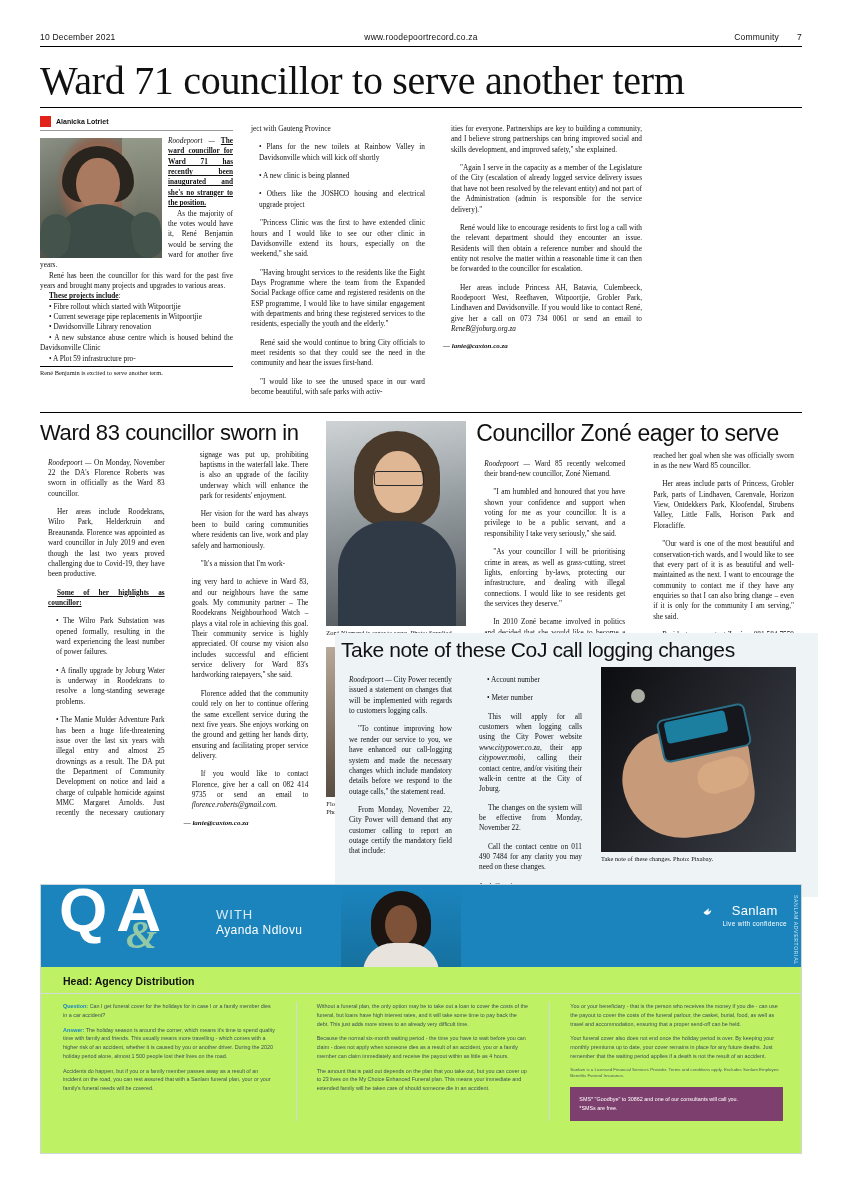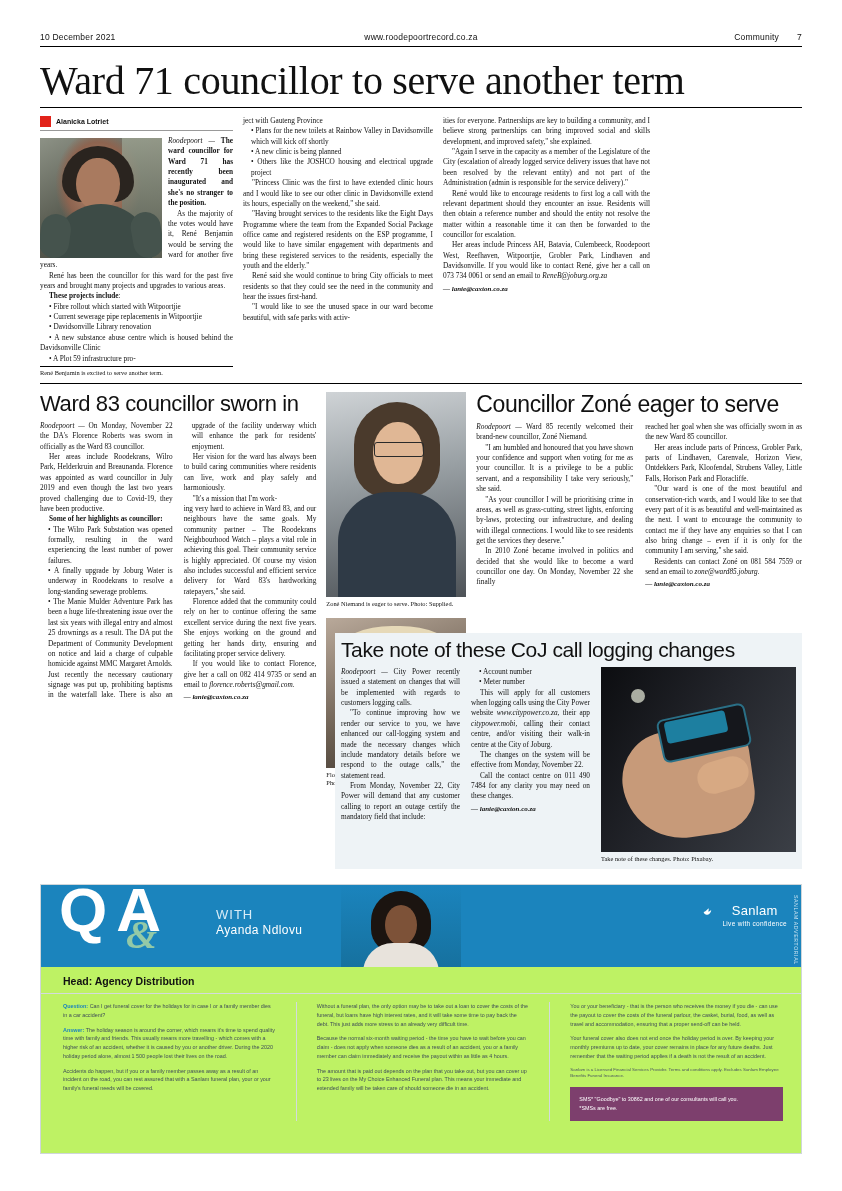--- a/index.html
+++ b/index.html
@@ -20,24 +20,24 @@
 
   
   .headline-main{
     font-family:"Liberation Serif",serif;font-weight:400;
     font-size:40px;line-height:1;letter-spacing:-.3px;margin:14px 0 6px;
   }
   .hr-thin{border-bottom:1px solid #000;margin-bottom:8px;}
 
   
   .body-txt{font-size:7.3px;line-height:1.42;text-align:justify;hyphens:auto;}
-  .body-txt p{margin:0;text-indent:9px;}
+  .body-txt p{margin:8px;text-indent:9px;}
   .body-txt p.noind{text-indent:0;}
   .body-txt p.bullet{text-indent:0;padding-left:8px;}
-  b.inline{font-weight:bold;}
+  b.inline{font-weight:bold;text-decoration:underline;}
   i.em{font-style:italic;}
   .signoff{font-weight:bold;font-style:italic;font-size:7px;margin-top:3px;}
 
   
   .a1{display:flex;gap:10px;}
   .a1-col{width:190px;position:relative;}
   .a1-col.first{width:193px;}
   .byline{display:flex;align-items:center;gap:5px;margin-bottom:3px;}
   .byline .sq{width:11px;height:11px;background:#e2231a;display:block;}
   .byline .nm{font-family:"Liberation Sans",sans-serif;font-weight:bold;font-size:7px;}
@@ -261,21 +261,21 @@
         <p>In 2010 Zoné became involved in politics and decided that she would like to become a ward councillor one day. On Monday, November 22 she finally</p>
         <p class="noind">reached her goal when she was officially sworn in as the new Ward 85 councillor.</p>
         <p>Her areas include parts of Princess, Grobler Park, parts of Lindhaven, Carenvale, Horizon View, Ontdekkers Park, Kloofendal, Strubens Valley, Little Falls, Horison Park and Floracliffe.</p>
         <p>"Our ward is one of the most beautiful and conservation-rich wards, and I would like to see that every part of it is as beautiful and well-maintained as the next. I want to encourage the community to contact me if they have any enquiries so that I can also bring change – even if it is only for the community I am serving," she said.</p>
         <p><span>Residents can contact Zoné on 081 584 7559 or send an email to </span><i class="em">zone@ward85.joburg.</i></p>
         <div class="signoff">— lanie@caxton.co.za</div>
       </div>
     </div>
   </div>
 
-  <div class="coj bg-tint" style="position:absolute;left:335px;top:627px;width:467px;padding:4px 0 6px 0;">
+  <div class="coj bg-tint" style="position:absolute;left:335px;top:627px;width:467px;padding:4px 16px 6px 0;">
     <div class="headline-sec" style="font-size:21px;margin:2px 6px 6px 6px;">Take note of these CoJ call logging changes</div>
     <div class="coj-inner" style="padding:0 6px;">
       <div class="coj-c body-txt">
         <p class="noind"><i class="em">Roodepoort — </i><span>City Power recently issued a statement on changes that will be implemented with regards to customers logging calls.</span></p>
         <p>"To continue improving how we render our service to you, we have enhanced our call-logging system and made the necessary changes which include mandatory details before we respond to the outage calls," the statement read.</p>
         <p>From Monday, November 22, City Power will demand that any customer calling to report an outage certify the mandatory field that include:</p>
       </div>
       <div class="coj-c body-txt">
         <p class="bullet">• Account number</p>
         <p class="bullet">• Meter number</p>

